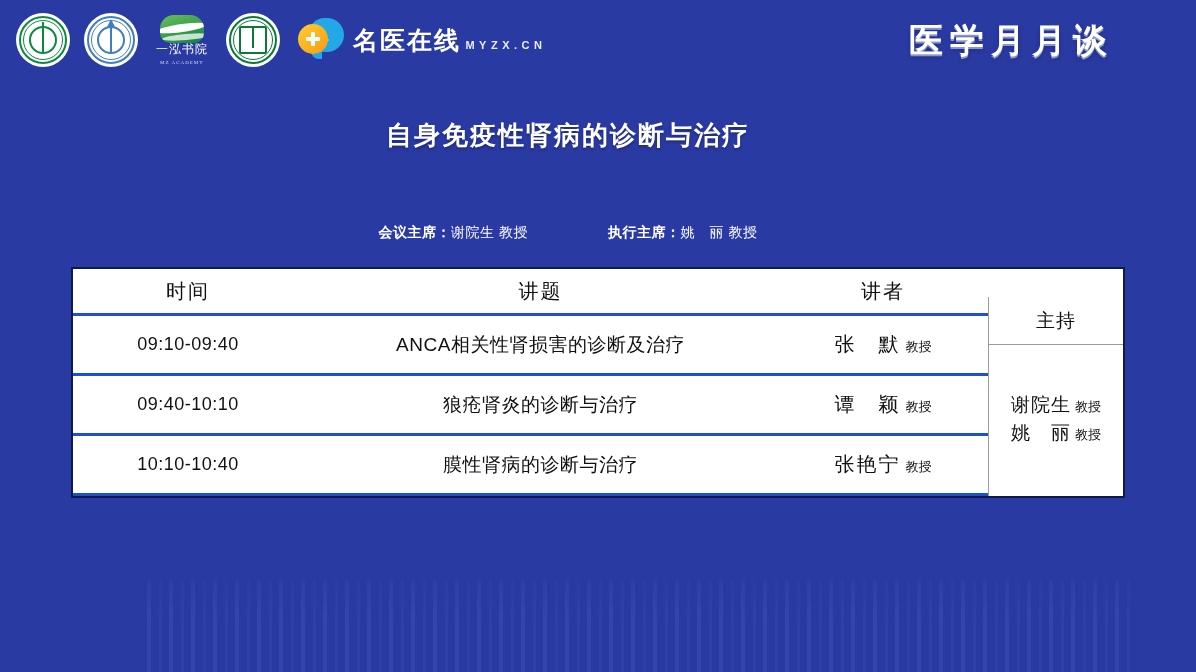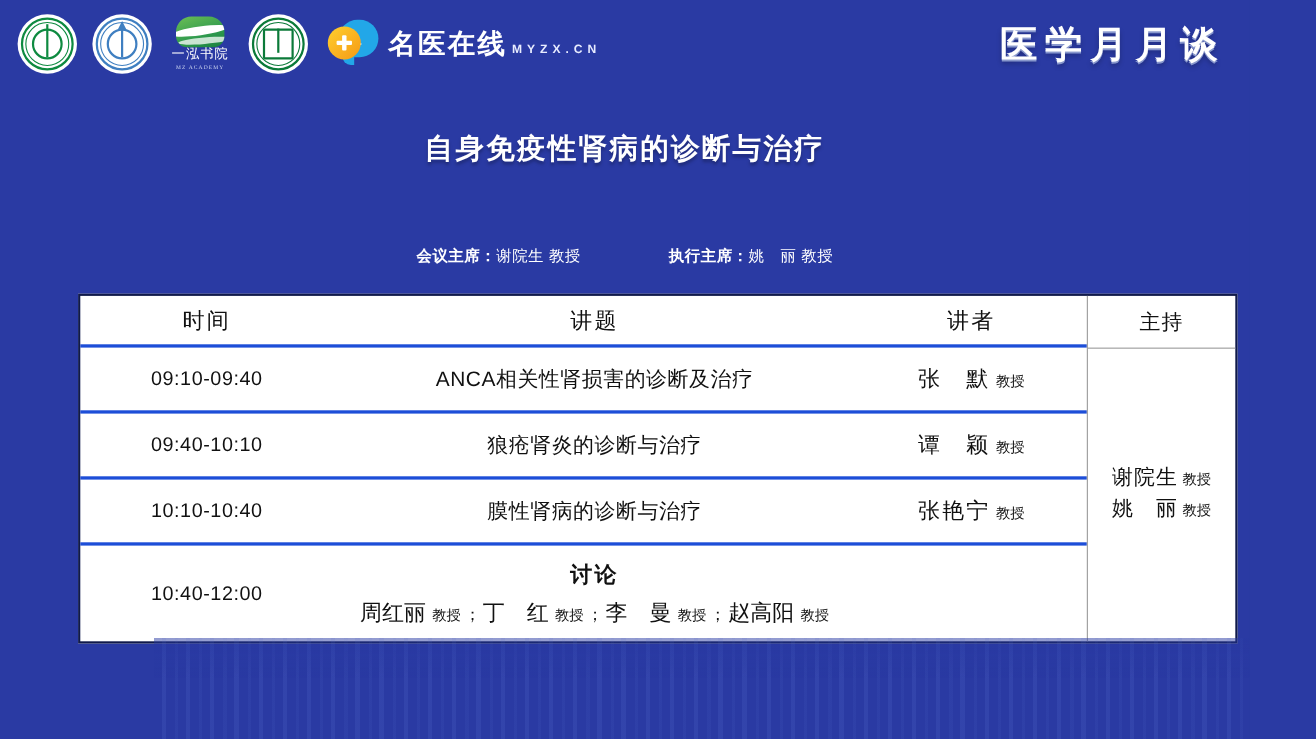--- a/index.html
+++ b/index.html
@@ -327,20 +327,21 @@
   .agenda-main {
     flex: 1 1 auto;
     width: 916px;
   }
   .agenda-host {
     flex: none;
     width: 134px;
     border-left: 1px solid #9a9a9a;
     display: flex;
     flex-direction: column;
+    margin-top: 28px;
   }
   .host-head {
     height: 47px;
     display: flex;
     align-items: center;
     justify-content: center;
     border-bottom: 1px solid #9a9a9a;
     font-size: 19px;
     color: #111111;
     letter-spacing: 1px;
@@ -527,34 +528,20 @@
       </div>
 
       <div class="trow body">
         <div class="c-time">10:10-10:40</div>
         <div class="c-topic">膜性肾病的诊断与治疗</div>
         <div class="c-speaker">
           <span class="nm">张艳宁</span><span class="ti">教授</span>
         </div>
       </div>
 
-      <div class="trow discussion last">
-        <div class="c-time">10:40-12:00</div>
-        <div class="disc-wrap">
-          <div class="disc-title">讨论</div>
-          <div class="disc-people">
-            <span>周红丽</span>
-            <span class="ti">教授</span><span class="sep">；</span><span>丁　红</span>
-            <span class="ti">教授</span><span class="sep">；</span><span>李　曼</span>
-            <span class="ti">教授</span><span class="sep">；</span><span>赵高阳</span>
-            <span class="ti">教授</span>
-          </div>
-        </div>
-        <div class="disc-spacer"></div>
-      </div>
 
     </div>
 
     <div class="agenda-host">
       <div class="host-head">主持</div>
       <div class="host-body">
         <div class="host-person">
           <span class="nm">谢院生</span><span class="ti">教授</span>
         </div>
         <div class="host-person">

